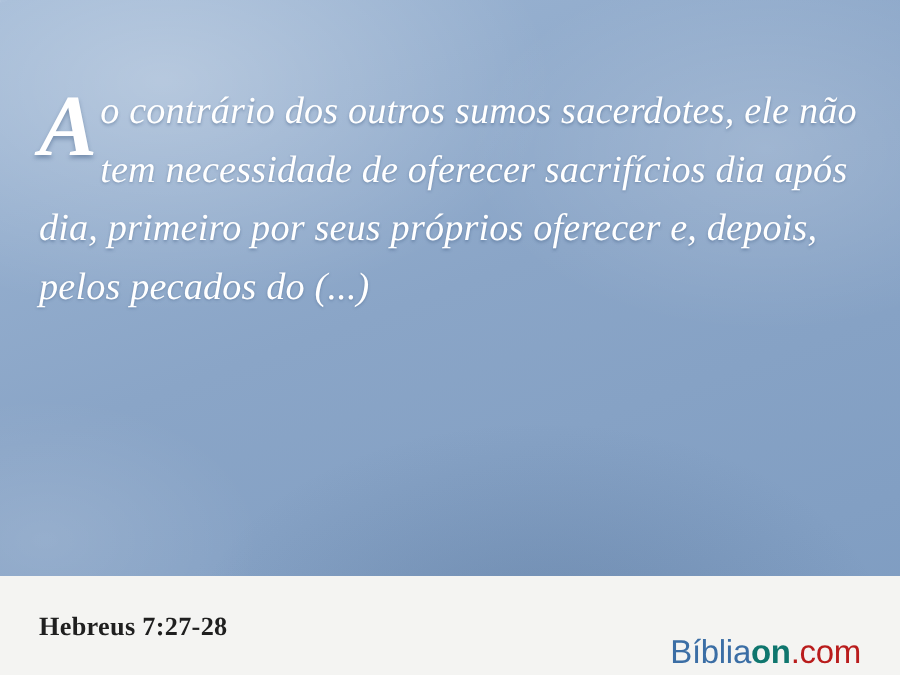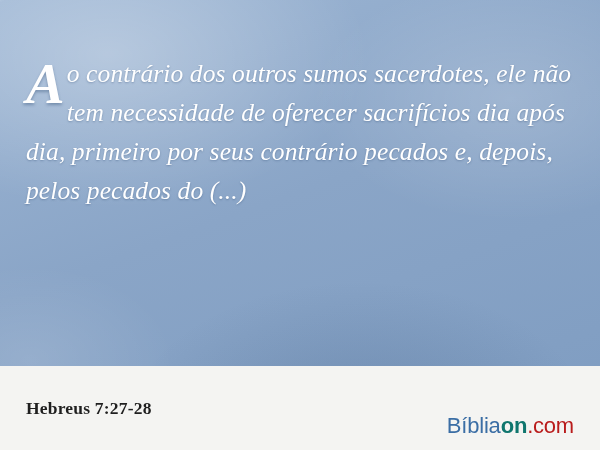--- a/index.html
+++ b/index.html
@@ -59,21 +59,21 @@
     font-style: italic;
     font-weight: 700;
     margin: 6px 2px 0 0;
     text-shadow: 0 2px 3px rgba(40,70,110,0.40);
   }
   .footer {
     position: absolute;
     left: 0;
     right: 0;
     bottom: 0;
-    height: 84px;
+    height: 66px;
     background: #f4f4f2;
     display: flex;
     align-items: center;
     justify-content: space-between;
     padding: 0 26px;
     box-sizing: border-box;
   }
   .reference {
     font-family: "Liberation Serif", serif;
     font-weight: 700;
@@ -102,21 +102,21 @@
     font-weight: 400;
   }
 </style>
 </head>
 <body>
 
 <div class="card">
   <div class="texture"></div>
 
   <div class="verse">
-    <span class="dropcap">A</span><span>o contrário dos outros sumos sacerdotes, ele não tem necessidade de oferecer sacrifícios dia após dia, primeiro por seus contrário pecados e, depois, pelos pecados do (...)</span>
+    <span class="dropcap">A</span><span>o contrário dos outros sumos sacerdotes, ele não tem necessidade de oferecer sacrifícios dia após dia, primeiro por seus próprios oferecer e, depois, pelos pecados do (...)</span>
   </div>
 
   <div class="footer">
     <div class="reference">Hebreus 7:27-28</div>
     <div class="brand">
       <span class="b1">Bíblia</span>
         <span class="b2">on</span>
         <span class="b3">.com</span>
     </div>
   </div>

